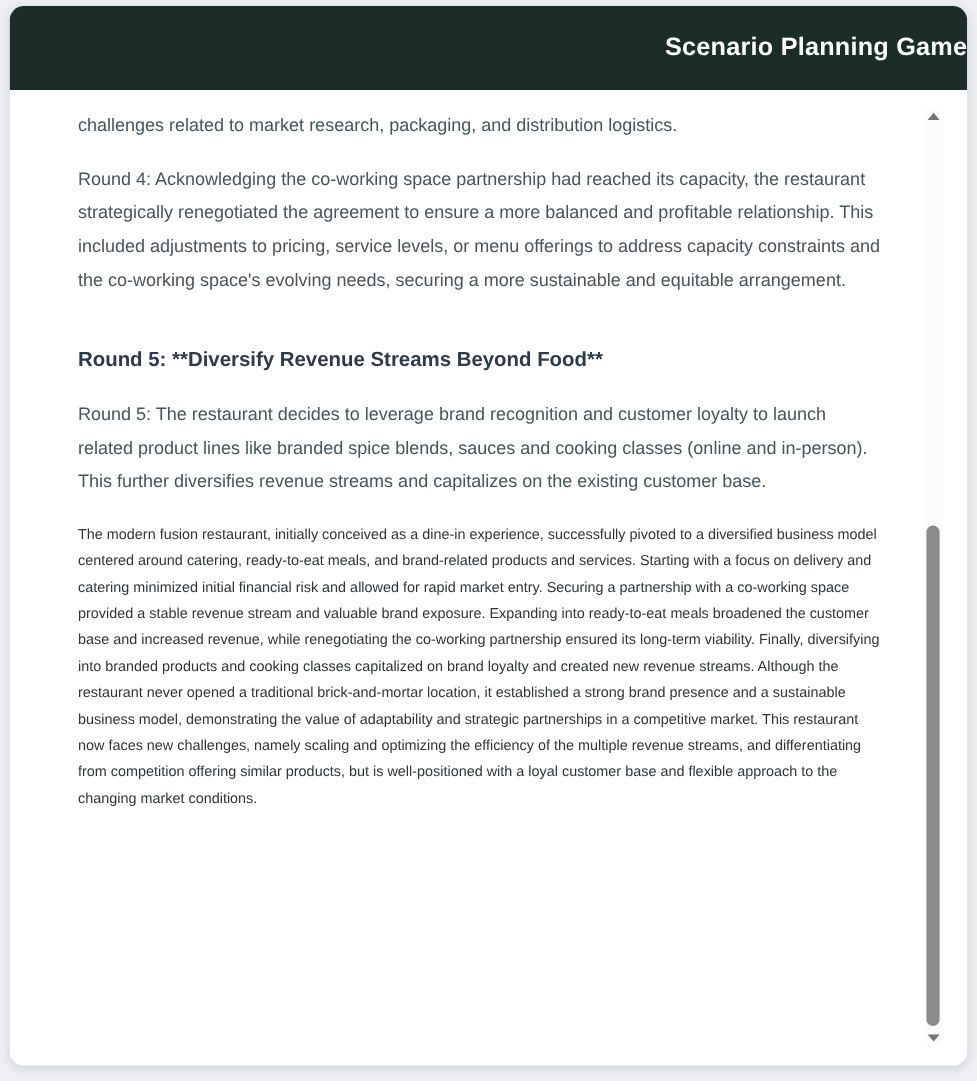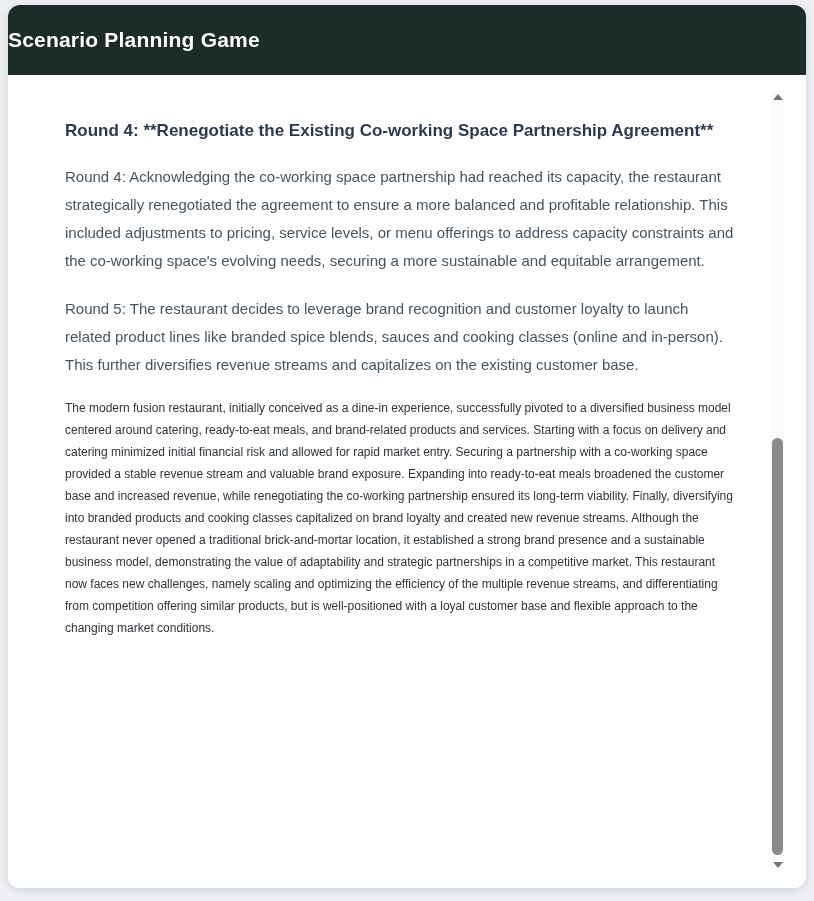--- a/index.html
+++ b/index.html
@@ -19,21 +19,21 @@
     overflow: hidden;
     display: flex;
     flex-direction: column;
   }
   .header {
     flex: none;
     height: 70px;
     background: #1c2d27;
     display: flex;
     align-items: center;
-    justify-content: flex-start;
+    justify-content: flex-end;
   }
   .header h1 {
     color: #ffffff;
     font-size: 21px;
     font-weight: 700;
     letter-spacing: 0.2px;
   }
   .content {
     position: relative;
     flex: 1;
@@ -121,25 +121,26 @@
 <body>
 
 <div class="card">
 
   <div class="header">
     <h1>Scenario Planning Game</h1>
   </div>
 
   <div class="content">
 
+    <p class="partial">challenges related to market research, packaging, and distribution logistics.</p>
 
-    <h3 class="h-round4">Round 4: **Renegotiate the Existing Co-working Space Partnership Agreement**</h3>
 
     <p class="round-para">Round 4: Acknowledging the co-working space partnership had reached its capacity, the restaurant strategically renegotiated the agreement to ensure a more balanced and profitable relationship. This included adjustments to pricing, service levels, or menu offerings to address capacity constraints and the co-working space's evolving needs, securing a more sustainable and equitable arrangement.</p>
 
+    <h3 class="h-round5">Round 5: **Diversify Revenue Streams Beyond Food**</h3>
 
     <p class="round-para">Round 5: The restaurant decides to leverage brand recognition and customer loyalty to launch related product lines like branded spice blends, sauces and cooking classes (online and in-person). This further diversifies revenue streams and capitalizes on the existing customer base.</p>
 
 
     <p class="final-para">The modern fusion restaurant, initially conceived as a dine-in experience, successfully pivoted to a diversified business model centered around catering, ready-to-eat meals, and brand-related products and services. Starting with a focus on delivery and catering minimized initial financial risk and allowed for rapid market entry. Securing a partnership with a co-working space provided a stable revenue stream and valuable brand exposure. Expanding into ready-to-eat meals broadened the customer base and increased revenue, while renegotiating the co-working partnership ensured its long-term viability. Finally, diversifying into branded products and cooking classes capitalized on brand loyalty and created new revenue streams. Although the restaurant never opened a traditional brick-and-mortar location, it established a strong brand presence and a sustainable business model, demonstrating the value of adaptability and strategic partnerships in a competitive market. This restaurant now faces new challenges, namely scaling and optimizing the efficiency of the multiple revenue streams, and differentiating from competition offering similar products, but is well-positioned with a loyal customer base and flexible approach to the changing market conditions.</p>
 
   </div>
 
   <div class="scrollbar">
     <div class="sb-track"></div>

